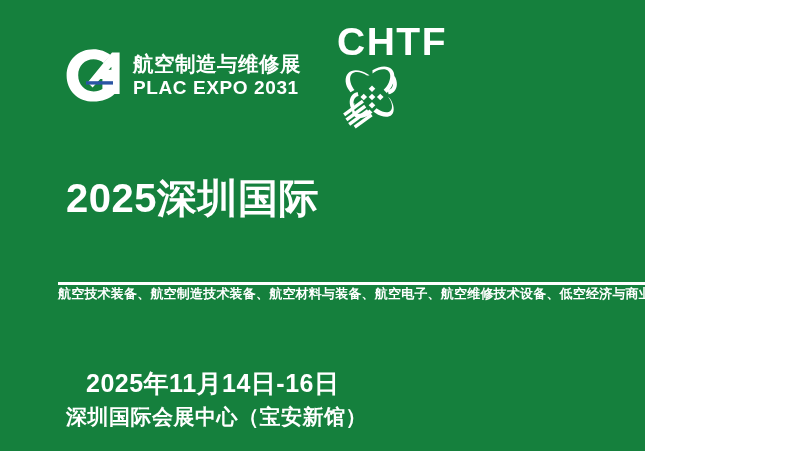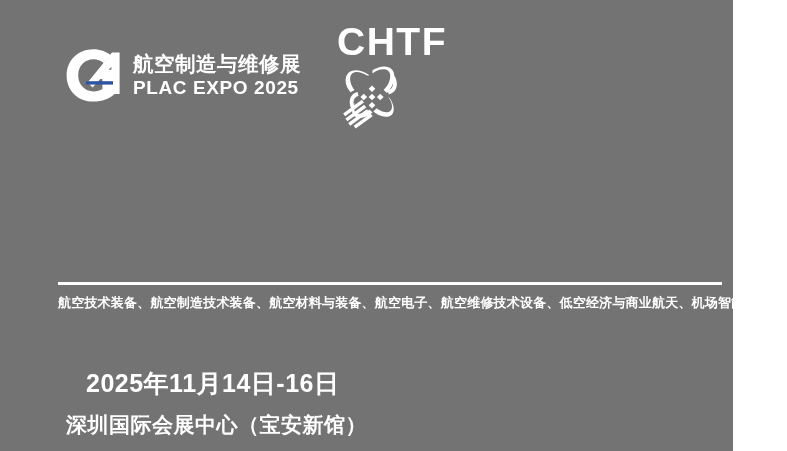--- a/index.html
+++ b/index.html
@@ -8,23 +8,23 @@
   }
   body {
     width: 787px;
     height: 451px;
     overflow: hidden;
     font-family: "Liberation Sans", "DejaVu Sans", sans-serif;
   }
 
   #banner {
     position: relative;
-    width: 733px;
+    width: 645px;
     height: 451px;
-    background: #737373;
+    background: #15803d;
     color: #ffffff;
     -webkit-font-smoothing: antialiased;
   }
 
   
   #header {
     position: absolute;
     left: 62px;
     top: 22px;
     display: flex;
@@ -112,21 +112,21 @@
     top: 282px;
     width: 664px;
     height: 3px;
     background: #ffffff;
   }
 
   
   #subtitle {
     position: absolute;
     left: 58px;
-    top: 293px;
+    top: 284px;
     width: 690px;
     font-size: 13px;
     font-weight: bold;
     line-height: 19px;
     letter-spacing: 0.2px;
     white-space: nowrap;
   }
 
   
   #info-block {
@@ -143,39 +143,39 @@
     white-space: nowrap;
     margin-left: 20px;
   }
 
   .venue-line {
     font-size: 21px;
     font-weight: bold;
     line-height: 30px;
     letter-spacing: 0.5px;
     white-space: nowrap;
-    margin-top: 10px;
+    margin-top: 2px;
   }
 </style>
 </head>
 <body>
 
 <div id="banner">
 
   <div id="header">
 
     <div class="logo-plac">
       <svg class="g4-mark" viewBox="0 0 62 62" aria-hidden="true">
         <path fill="#ffffff" d="M31.5 4.2c6.6 0 12.6 2.2 17.1 5.9l-7.0 7.8c-2.8-2.3-6.3-3.6-10.1-3.6-8.6 0-15.3 6.6-15.3 16.0 0 9.4 6.6 16.1 15.4 16.1 3.4 0 6.4-0.9 8.8-2.5V34.0H28.9l8.6-9.3h15.0v24.4C47.6 54.0 40.2 56.6 31.4 56.6 15.9 56.6 4.6 45.6 4.6 30.4 4.6 15.2 16.0 4.2 31.5 4.2z"></path>
         <path fill="#ffffff" d="M50.0 7.5l7.6 0v41.6l-8.2 0V21.8L30.6 42.5l-5.0-5.1L50.0 7.5z"></path>
         <path fill="#2B55A3" d="M24.0 36.2l27.0 0v3.4l-27.0 0z"></path>
       </svg>
       <div class="plac-text">
         <div class="plac-cn">航空制造与维修展</div>
-        <div class="plac-en">PLAC EXPO 2025</div>
+        <div class="plac-en">PLAC EXPO 2031</div>
       </div>
     </div>
 
     <div class="logo-chtf">
       <div class="chtf-text">CHTF</div>
       <svg class="chtf-mark" viewBox="0 0 66 72" aria-hidden="true">
         <g fill="#ffffff">
 
           <path d="M33.5 8.0c7.5-5.0 16.5-5.8 21.0-1.3 4.6 4.6 3.6 13.8-1.6 21.4-1.1 1.6-2.4 3.2-3.8 4.6l-3.4-3.4c1.3-1.3 2.4-2.6 3.4-4.0 4.2-6.1 5.1-13.2 1.9-16.4-3.2-3.2-10.0-2.4-15.9 1.5-0.5 0.3-1.0 0.7-1.5 1.1z"></path>
           <path d="M27.5 13.6c-6.1-4.1-13.2-5.0-16.4-1.8-3.2 3.2-2.4 10.0 1.5 15.9 0.4 0.6 0.8 1.2 1.3 1.8l-4.3 2.5c-0.4-0.5-0.7-1.0-1.0-1.5C3.5 24.4 2.6 15.4 7.2 10.8c4.6-4.6 13.7-3.6 21.3 1.5 0.6 0.4 1.2 0.8 1.8 1.3z"></path>
@@ -195,20 +195,21 @@
           <path d="M24.5 45.5L4.0 60.5l2.2 3.0L26.7 48.5z"></path>
           <path d="M27.5 50.5L7.0 65.5l2.2 3.0L29.7 53.5z"></path>
           <path d="M31.5 55.0L13.0 68.5l2.2 3.0L33.7 58.0z"></path>
         </g>
       </svg>
     </div>
 
   </div>
 
   <div id="title-block">
+    <div class="title-line">2025深圳国际</div>
   </div>
 
   <div id="divider"></div>
 
   <div id="subtitle">航空技术装备、航空制造技术装备、航空材料与装备、航空电子、航空维修技术设备、低空经济与商业航天、机场智能装备</div>
 
   <div id="info-block">
     <div class="date-line">2025年11月14日-16日</div>
     <div class="venue-line">深圳国际会展中心（宝安新馆）</div>
   </div>

